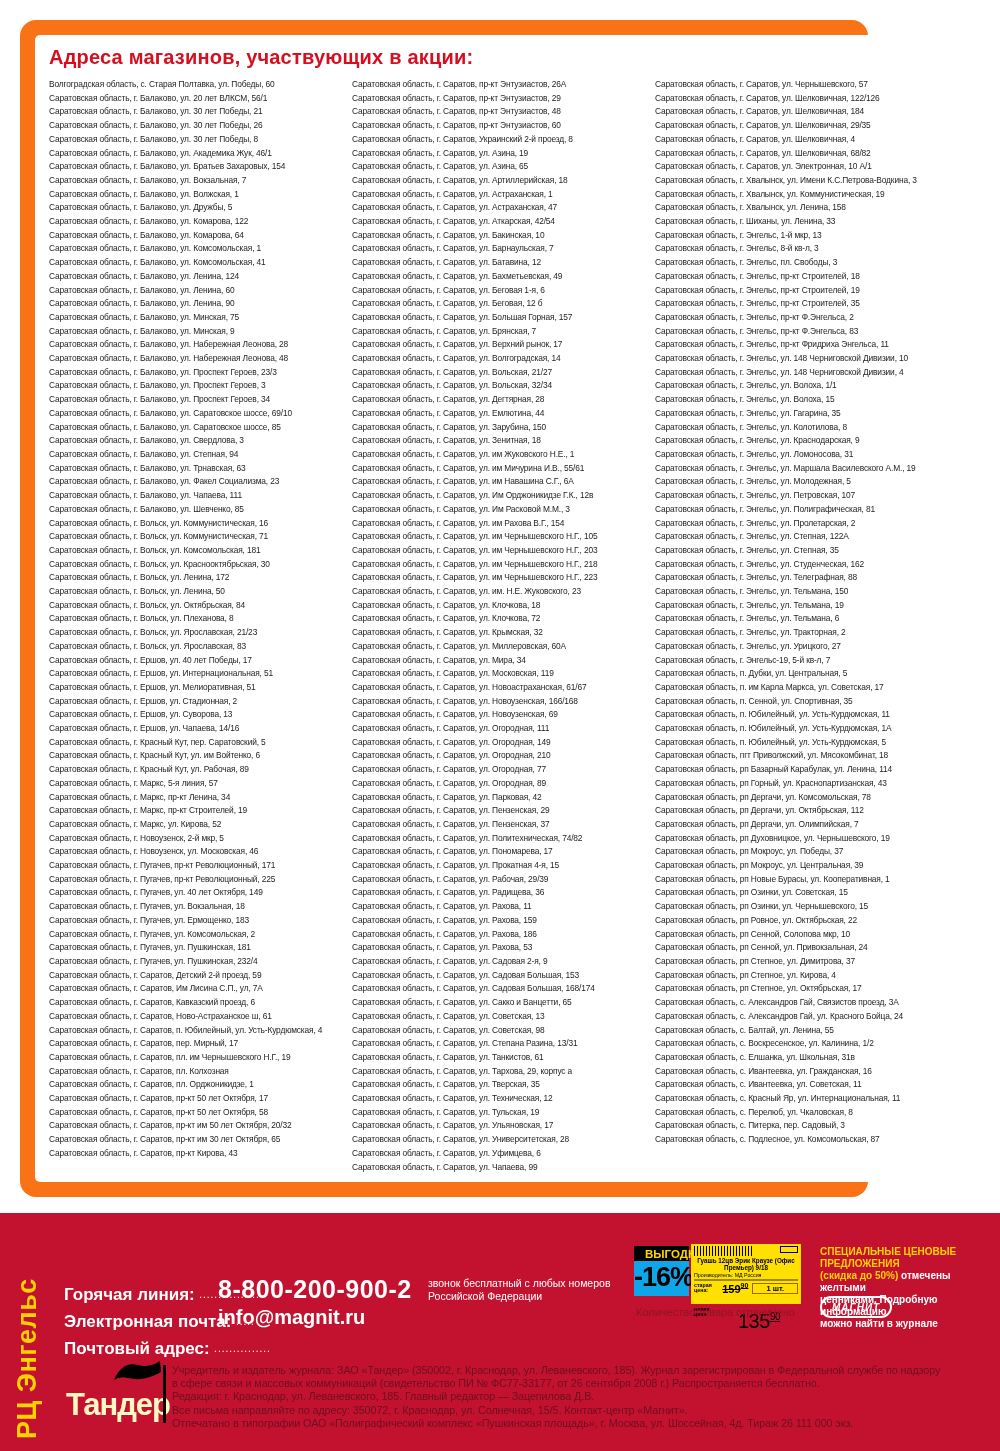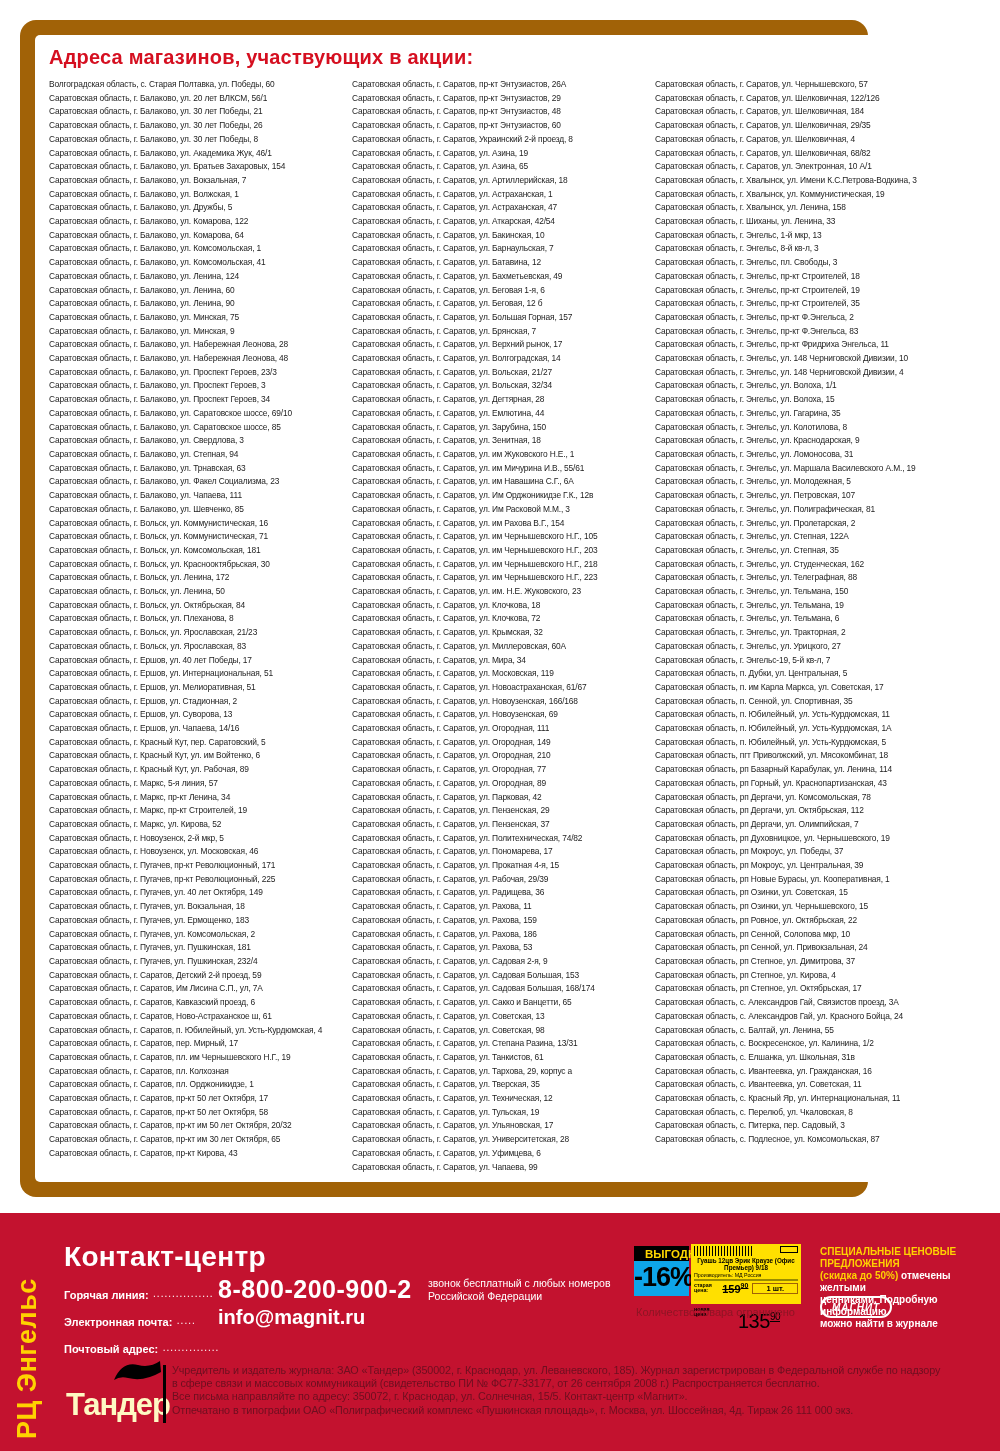--- a/index.html
+++ b/index.html
@@ -4,21 +4,21 @@
 <style>
   * { margin:0; padding:0; box-sizing:border-box; }
   html,body { width:1000px; }
   body {
     height:1451px; position:relative; background:#ffffff;
     font-family:"Liberation Sans", sans-serif;
   }
   
   .frame {
     position:absolute; left:20px; top:20px; width:848px; height:1177px;
-    background:#a16207; border-radius:16px;
+    background:#f97316; border-radius:16px;
   }
   .content {
     position:absolute; left:15px; top:15px; width:930px; height:1147px;
     background:#ffffff; border-radius:5px; padding:9px 14px 0 14px; overflow:hidden;
   }
   .page-title {
     color:#d50f20; font-size:20px; font-weight:bold; letter-spacing:0.2px;
     margin:2px 0 9px 0;
   }
   .columns { display:flex; gap:7px; }
@@ -33,21 +33,21 @@
   }
   .rc-label {
     position:absolute; left:12px; top:226px; transform:rotate(-90deg);
     transform-origin:0 0; color:#ffd200; font-size:27px; font-weight:bold;
     white-space:nowrap; letter-spacing:0.5px;
   }
   .contact-heading {
     position:absolute; left:64px; top:28px; font-size:28px; font-weight:bold;
     letter-spacing:0.3px;
   }
-  .row-label { font-weight:bold; font-size:11px; }
+  .row-label { font-weight:bold; font-size:17px; }
   .leader-dots { font-size:10px; letter-spacing:1px; position:relative; top:-2px; }
   .hotline-label { position:absolute; left:64px; top:72px; }
   .hotline-number { position:absolute; left:218px; top:62px; font-size:25px; font-weight:bold; letter-spacing:0.5px; }
   .hotline-note { position:absolute; left:428px; top:64px; font-size:10.5px; line-height:13px; width:230px; }
   .email-label { position:absolute; left:64px; top:99px; }
   .email-value { position:absolute; left:218px; top:93px; font-size:20px; font-weight:bold; }
   .postal-label { position:absolute; left:64px; top:126px; }
   .postal-value { position:absolute; left:218px; top:124px; font-size:16px; font-weight:bold; }
   
   .pricetag-group { position:absolute; left:634px; top:31px; width:170px; height:75px; }
@@ -341,21 +341,20 @@
           <div class="addr-line">Саратовская область, с. Подлесное, ул. Комсомольская, 87</div>
         </div>
     </div>
   </div>
 </div>
 
 <div class="band">
 
   <div class="rc-label">РЦ Энгельс</div>
 
-  <div class="contact-heading">Контакт-центр</div>
 
   <div class="hotline-label">
     <span class="row-label">Горячая линия:</span>
     <span class="leader-dots">................</span>
   </div>
   <div class="hotline-number">8-800-200-900-2</div>
   <div class="hotline-note">звонок бесплатный с любых номеров Российской Федерации</div>
 
   <div class="email-label">
     <span class="row-label">Электронная почта:</span>
@@ -416,17 +415,18 @@
       <svg width="52" height="24" viewBox="0 0 52 24">
           <path d="M2 21 Q 10 2 26 6 Q 38 9 48 2 L49 13 Q 32 23 16 19 Q 8 17 2 21 Z" fill="#000"></path>
         </svg>
     </span>
     <span class="tander-word">Тандер</span>
   </div>
   <div class="footer-divider"></div>
   <div class="legal">
       <div class="legal-line">Учредитель и издатель журнала: ЗАО «Тандер» (350002, г. Краснодар, ул. Леваневского, 185). Журнал зарегистрирован в Федеральной службе по надзору</div>
       <div class="legal-line">в сфере связи и массовых коммуникаций (свидетельство ПИ № ФС77-33177, от 26 сентября 2008 г.) Распространяется бесплатно.</div>
+      <div class="legal-line">Редакция: г. Краснодар, ул. Леваневского, 185. Главный редактор — Зацепилова Д.В.</div>
       <div class="legal-line">Все письма направляйте по адресу: 350072, г. Краснодар, ул. Солнечная, 15/5. Контакт-центр «Магнит».</div>
       <div class="legal-line">Отпечатано в типографии ОАО «Полиграфический комплекс «Пушкинская площадь», г. Москва, ул. Шоссейная, 4д. Тираж 26 111 000 экз.</div>
     </div>
 
 </div>
 
 </body></html>

